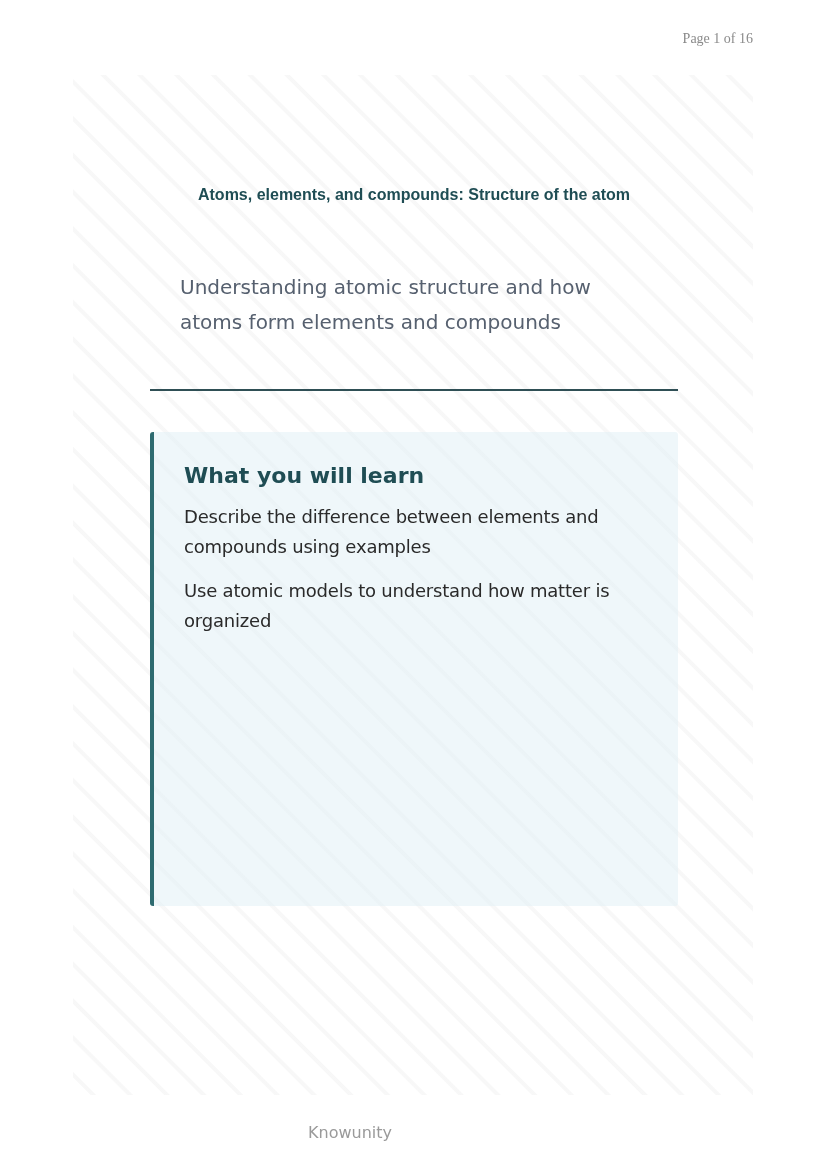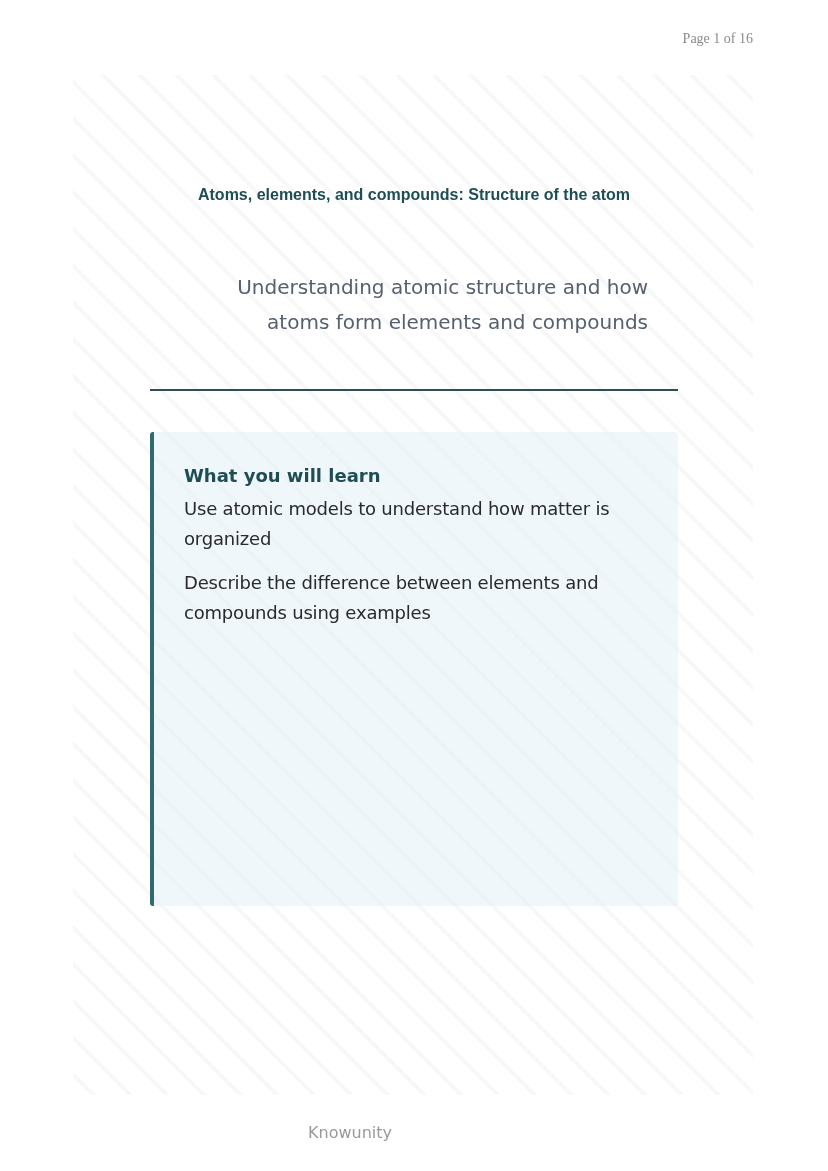--- a/index.html
+++ b/index.html
@@ -49,21 +49,21 @@
     font-size: 16px;
     line-height: 29px;
     color: #1f4d54;
     margin: 0;
   }
   .subtitle {
     position: absolute;
     left: 180px;
     width: 468px;
     top: 270px;
-    text-align: right;
+    text-align: left;
     font-family: "DejaVu Sans", sans-serif;
     font-size: 20px;
     line-height: 35px;
     color: #56606f;
     margin: 0;
   }
   .divider {
     position: absolute;
     left: 150px;
     top: 389px;
@@ -77,24 +77,24 @@
     top: 432px;
     width: 528px;
     height: 474px;
     box-sizing: border-box;
     background: rgba(226, 240, 245, 0.55);
     border-left: 4px solid #2e6b70;
     border-radius: 3px;
     padding: 30px 30px 0 30px;
   }
   .learn-heading {
-    margin: 0 0 4px 0;
+    margin: 0 0 12px 0;
     font-family: "DejaVu Sans", sans-serif;
     font-weight: bold;
-    font-size: 18px;
+    font-size: 22px;
     line-height: 28px;
     color: #1f4d54;
   }
   .learn-list {
     list-style: none;
     margin: 0;
     padding: 0;
   }
   .learn-item {
     font-family: "DejaVu Sans", sans-serif;
@@ -124,18 +124,18 @@
 
 <h1 class="title">Atoms, elements, and compounds: Structure of the atom</h1>
 
 <p class="subtitle">Understanding atomic structure and how atoms form elements and compounds</p>
 
 <div class="divider"></div>
 
 <section class="learn-box">
   <h2 class="learn-heading">What you will learn</h2>
   <ul class="learn-list">
+    <li class="learn-item">Describe the difference between elements and compounds using examples</li>
     <li class="learn-item">Use atomic models to understand how matter is organized</li>
-    <li class="learn-item">Describe the difference between elements and compounds using examples</li>
   </ul>
 </section>
 
 <div class="footer">Knowunity</div>
 
 </body></html>

